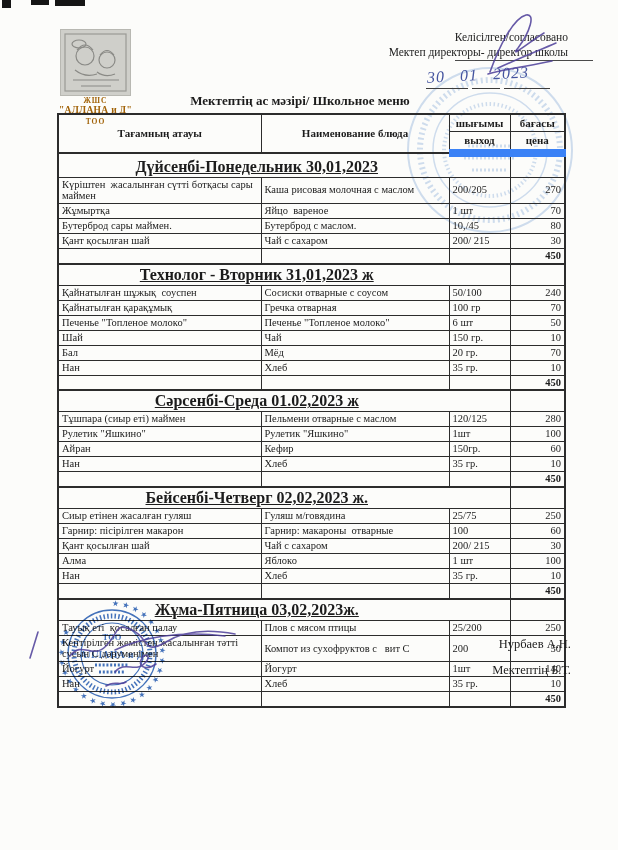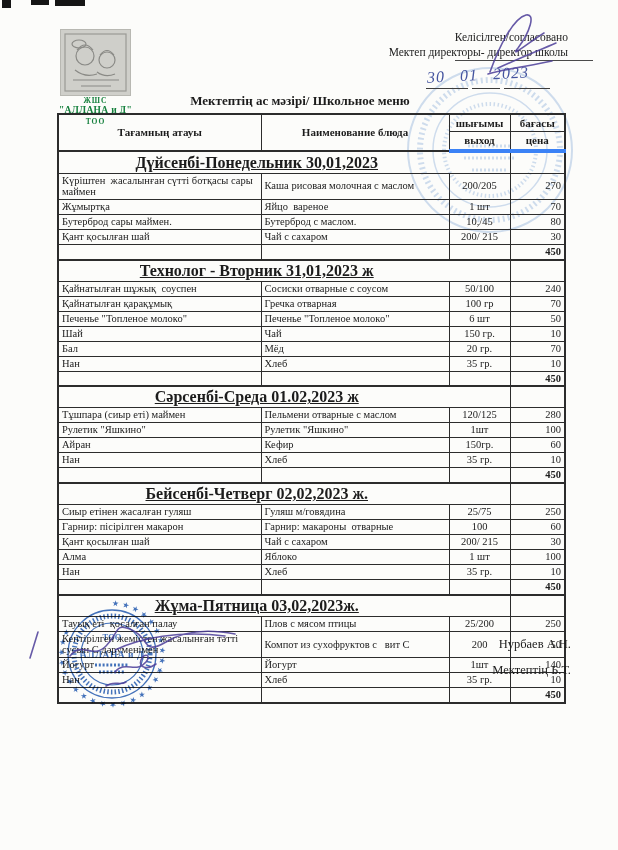--- a/index.html
+++ b/index.html
@@ -11,21 +11,21 @@
   
   .artifact{position:absolute;background:#151515;}
   .a1{left:2px;top:0;width:9px;height:8px;}
   .a2{left:31px;top:0;width:18px;height:5px;}
   .a3{left:55px;top:0;width:30px;height:6px;}
 
   
   .logo-box{position:absolute;left:60px;top:29px;width:69px;height:65px;
     background:#cfcfca;border:1px solid #b8b8b2;}
   .logo-text{position:absolute;left:38px;top:96px;width:115px;text-align:center;
-    color:#15803d;font-weight:bold;line-height:1.25;}
+    color:#a16207;font-weight:bold;line-height:1.25;}
   .logo-text .l1,.logo-text .l3{font-size:7.5px;letter-spacing:1px;}
   .logo-text .l2{font-size:9.5px;letter-spacing:.3px;}
 
   
   .approval{position:absolute;right:50px;top:30px;width:260px;text-align:right;
     font-size:11.5px;line-height:15px;z-index:2;}
   .sig-line{position:absolute;left:455px;top:60px;width:138px;height:1px;background:#4a4a4a;z-index:2;}
   .date-row{position:absolute;left:427px;top:66px;display:flex;gap:15px;z-index:3;
     font-style:italic;font-size:16px;color:#44549f;transform:rotate(-3deg);letter-spacing:1px;}
   .dline{position:absolute;height:1px;background:#3c3c3c;z-index:2;}
@@ -35,24 +35,24 @@
 
   .title{position:absolute;left:130px;top:93px;width:340px;text-align:center;
     font-size:13px;font-weight:bold;z-index:2;}
 
   
   table.menu{position:absolute;left:57px;top:113px;width:507px;border-collapse:collapse;
     table-layout:fixed;z-index:1;border:2px solid #2c2c2c;}
   table.menu th,table.menu td{border:1px solid #2c2c2c;font-size:10.5px;
     padding:1px 3px;line-height:1.12;vertical-align:middle;overflow:hidden;}
   table.menu th{font-weight:bold;text-align:center;font-size:11px;padding:2px 2px;}
-  thead tr:last-child th{border-bottom:4px solid #3b82f6;}
+  thead tr:last-child th{border-bottom:8px solid #3b82f6;}
   td.kk{white-space:pre-wrap;vertical-align:top;}
   td.ru{white-space:pre-wrap;}
-  td.out{text-align:center;}
+  td.out{text-align:left;}
   td.price{text-align:right;padding-right:2px;}
   tr.day td{font-weight:bold;text-decoration:underline;text-align:center;
     font-size:16px;border-top:2px solid #2c2c2c;padding-right:58px;height:13px;}
   tr.day td.price{border-left:1px solid #2c2c2c;text-decoration:none;padding-right:2px;}
   tr.total td{font-weight:bold;height:10px;}
   tr.food td{height:12px;}
 
   
   .roles{position:absolute;left:60px;top:640px;font-size:12px;z-index:3;}
   .roles div{margin-bottom:9px;}

